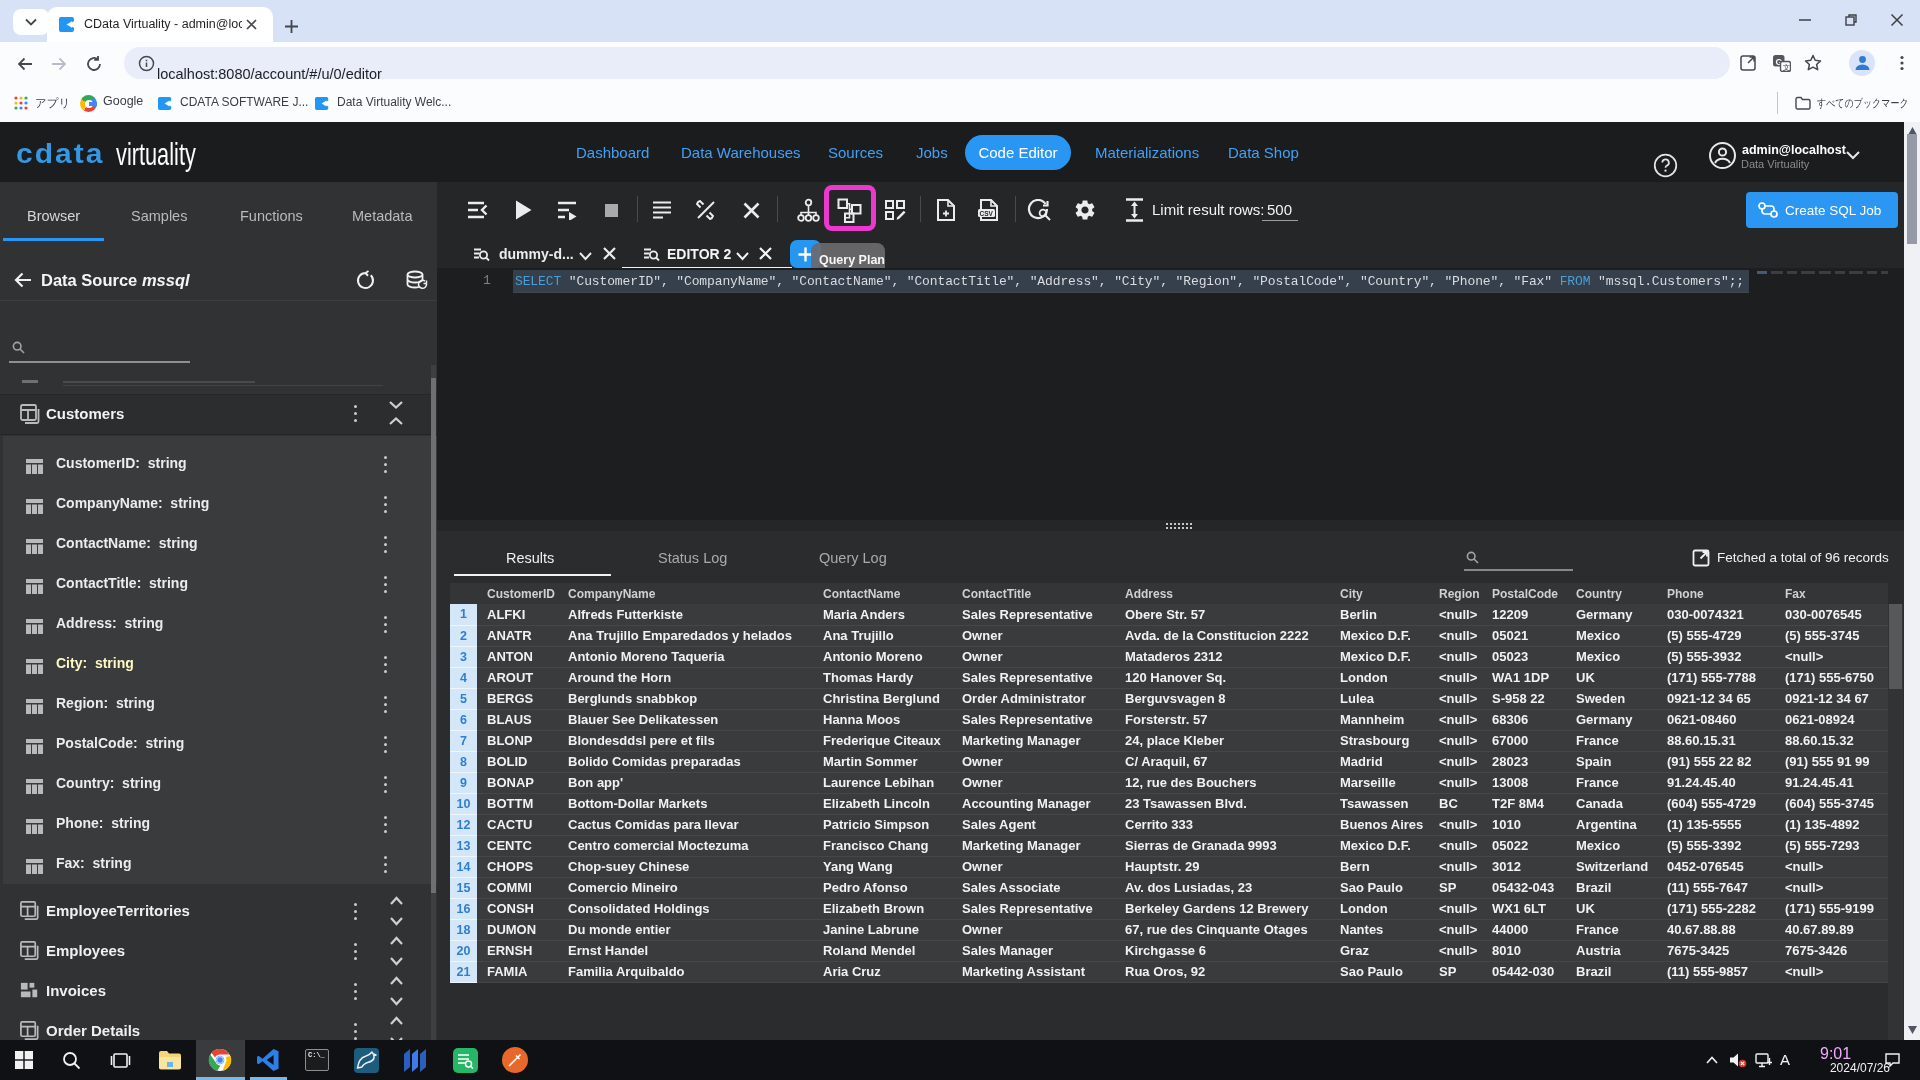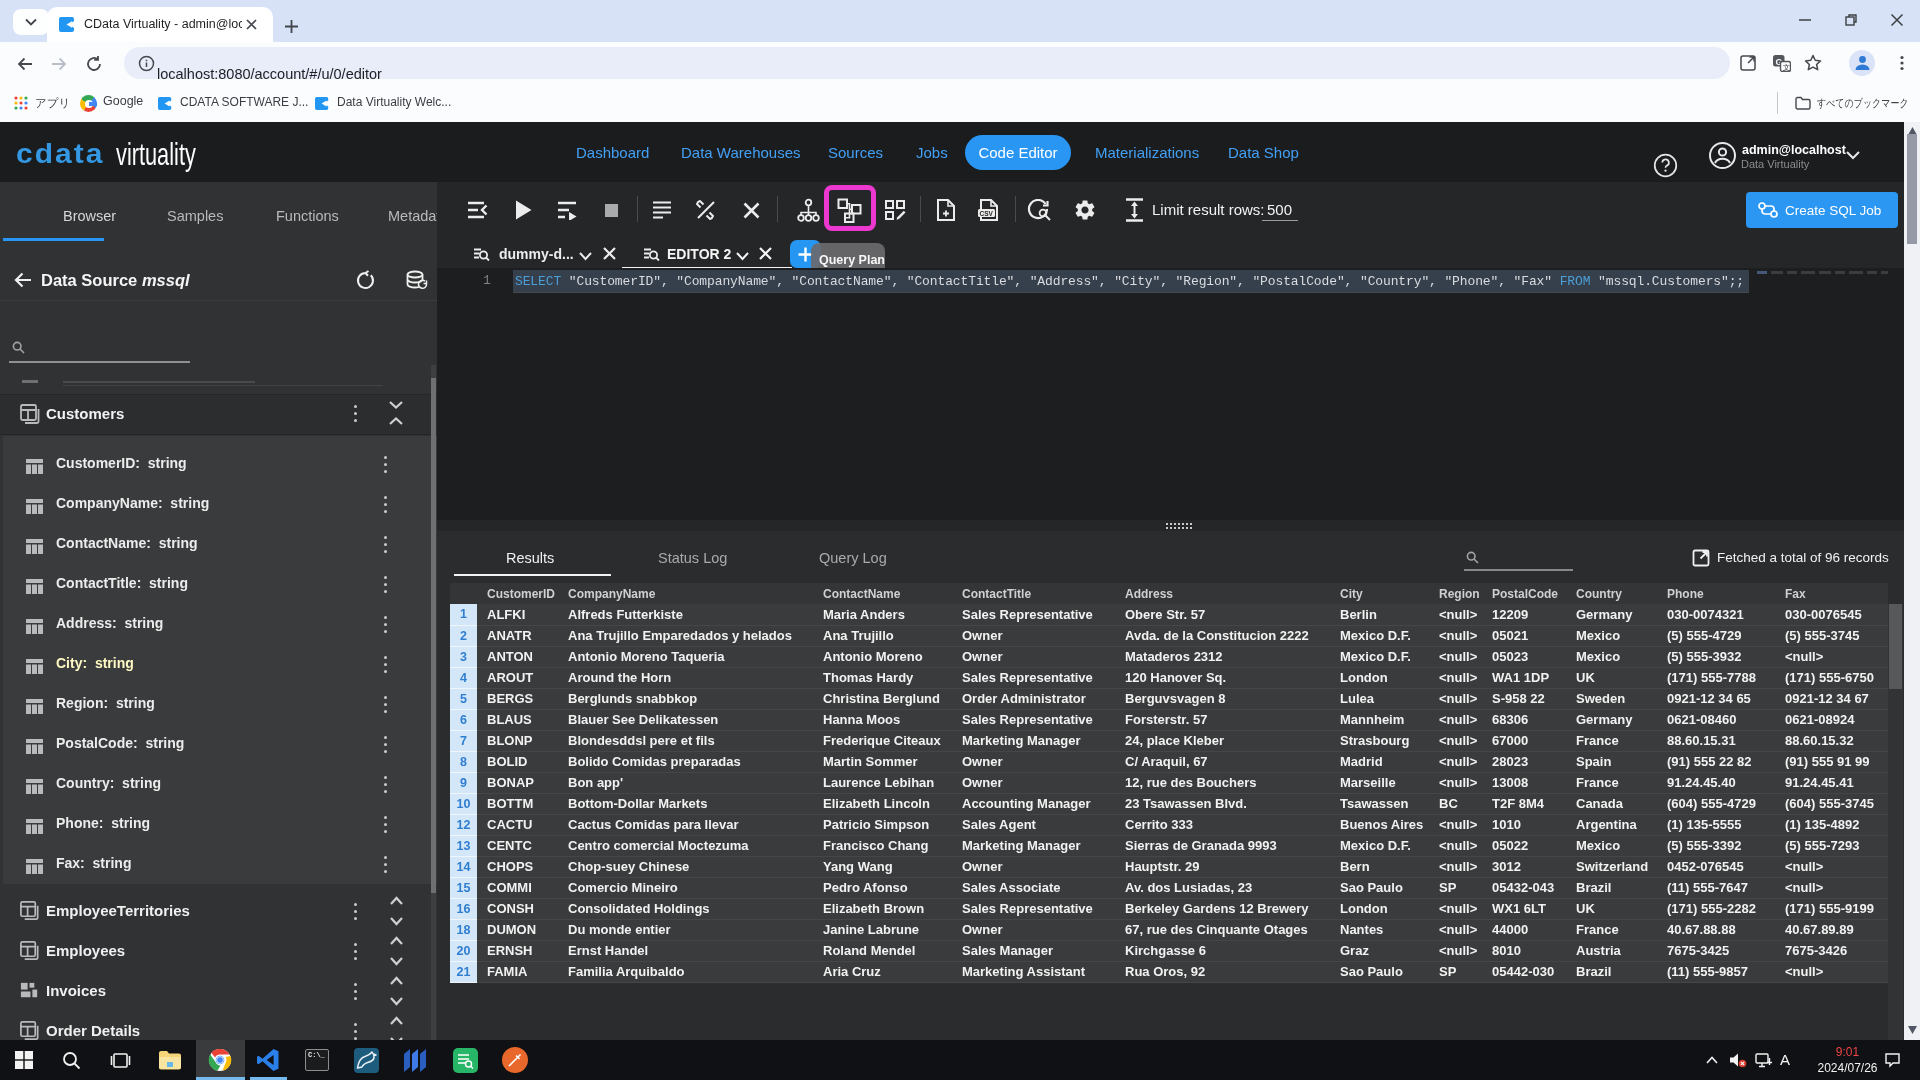--- a/index.html
+++ b/index.html
@@ -24,21 +24,21 @@
 .bmtext { top:94px; font-size:12.5px; color:#3a3d42; white-space:nowrap; }
 
 
 #app { left:0; top:122px; width:1904px; height:918px; background:#1d1e1f; }
 #appheader { left:0; top:122px; width:1904px; height:60px; background:#1b1c1e; }
 .navlink { top:22px; font-size:15px; color:#42a0f5; }
 #codeeditorpill { left:965px; top:13px; width:106px; height:35px; background:#2a96f3; border-radius:18px; color:#fff; font-size:15px; text-align:center; line-height:35px; }
 
 
 #sidebar { left:0; top:182px; width:437px; height:858px; background:#313233; }
-.sbtab { top:25px; font-size:14.5px; color:#b9babc;margin-left:36px; }
+.sbtab { top:25px; font-size:14.5px; color:#b9babc; }
 #sbunderline { left:3px; top:54px; width:101px; height:3px; background:#2a96f3; }
 .dot3 { width:3px; height:3px; border-radius:50%; background:#cccccc; position:absolute; }
 
 
 #maintb { left:437px; top:182px; width:1467px; height:54px; background:#252628; }
 #tabsrow { left:437px; top:236px; width:1467px; height:32px; background:#252628; }
 #editor { left:437px; top:268px; width:1451px; height:252px; background:#1d1e1f; }
 #splitter { left:437px; top:520px; width:1467px; height:11px; background:#252628; }
 #results { left:437px; top:531px; width:1467px; height:509px; background:#2b2c2d; }
 
@@ -962,19 +962,19 @@
       <path d="M1 5.5 H4.5 L9 1.5 V14.5 L4.5 10.5 H1 Z" fill="#f2f2f2"></path>
       <circle cx="13.5" cy="11.5" r="3.8" fill="#d83b2e"></circle>
       <path d="M11.8 9.8 L15.2 13.2 M15.2 9.8 L11.8 13.2" stroke="#fff" stroke-width="1.1"></path>
     </svg>
   <svg class="abs" style="left:1755px;top:1053px" width="18" height="15" viewBox="0 0 18 15">
       <rect x="1" y="1" width="12" height="9" rx="1" fill="none" stroke="#f2f2f2" stroke-width="1.4"></rect>
       <path d="M4 13.5 H10 M7 10 V13.5" stroke="#f2f2f2" stroke-width="1.4"></path>
       <path d="M14.5 5 V12 M12 9.5 H17" stroke="#f2f2f2" stroke-width="1.4"></path>
     </svg>
   <div class="abs" style="left:1780px;top:1051px;font-size:15px;color:#f2f2f2">A</div>
-  <div class="abs" style="left:1820px;top:1045px;width:55px;text-align:center;font-size:12px;color:#ef4444">9:01</div>
-  <div class="abs" style="left:1805px;top:1061px;width:85px;text-align:center;font-size:12px;color:#f2f2f2">2024/07/26</div>
+  <div class="abs" style="left:1820px;top:1045px;width:55px;text-align:left;font-size:16px;color:#f0abfc">9:01</div>
+  <div class="abs" style="left:1805px;top:1061px;width:85px;text-align:right;font-size:12px;color:#f2f2f2">2024/07/26</div>
   <svg class="abs" style="left:1884px;top:1052px" width="17" height="16" viewBox="0 0 17 16">
       <path d="M2 2 H15 V11 H9 L6 14 V11 H2 Z" fill="none" stroke="#f2f2f2" stroke-width="1.4"></path>
     </svg>
 
 </div>
 
 </body></html>

